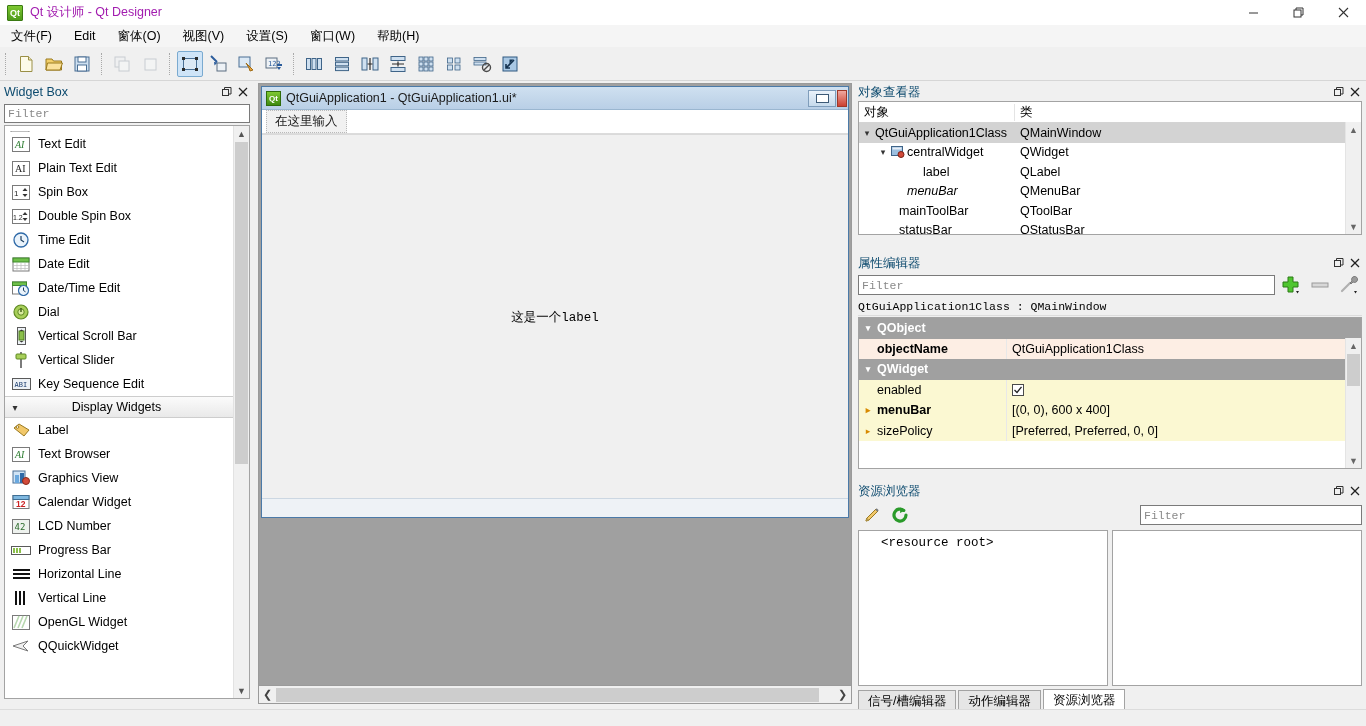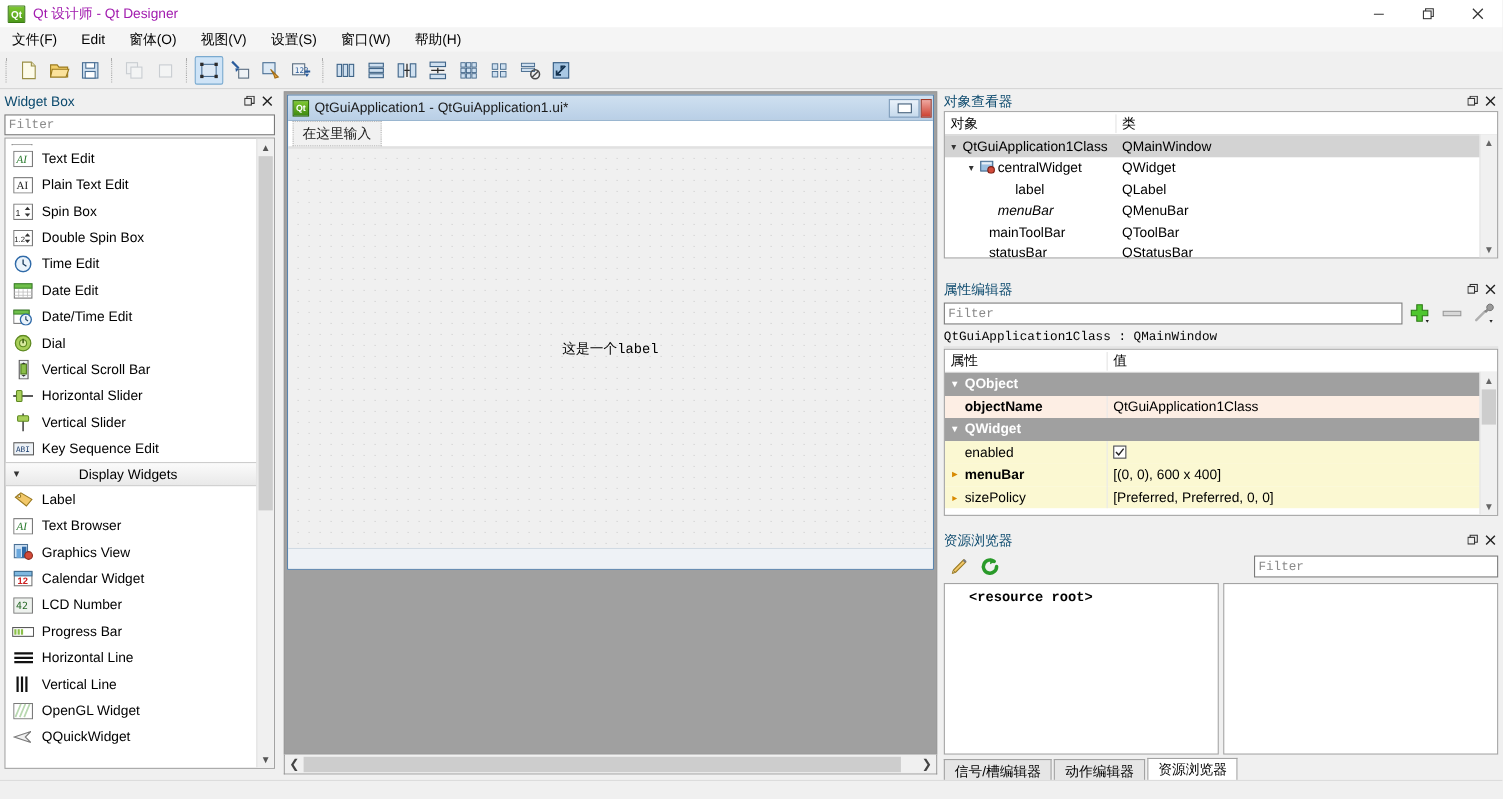--- a/index.html
+++ b/index.html
@@ -363,21 +363,21 @@
   }
   .rb-filter {
     margin-left: auto; width: 222px; height: 20px;
     background: #fff; border: 1px solid #7a7a7a;
     display: flex; align-items: center; padding-left: 3px;
     font-family: "Liberation Mono", monospace; font-size: 11.5px; color: #8a8a8a;
     box-sizing: border-box;
   }
   .rb-panes { display: flex; margin: 2px 4px 0 4px; height: 156px; gap: 4px; }
   .rb-pane {
-    background: #fff; border: 1px solid #a3a3a3; box-sizing: border-box; font-weight: bold;
+    background: #fff; border: 1px solid #a3a3a3; box-sizing: border-box;
   }
   .rb-pane.left { width: 250px; padding: 5px 0 0 22px; font-size: 12.5px; font-family: "Liberation Mono", monospace; }
   .rb-pane.right { flex: 1; }
   .rb-tabs {
     display: flex; align-items: flex-end;
     margin: 4px 4px 0 4px; height: 22px;
     border-bottom: 1px solid #a3a3a3;
   }
   .rb-tab {
     padding: 2px 9px 3px 9px; font-size: 12.5px;
@@ -702,29 +702,20 @@
             <svg width="11" height="18" viewBox="0 0 11 18">
                 <rect x="1.5" y="0.5" width="8" height="17" fill="#eef2f6" stroke="#5a5a5a"></rect>
                 <rect x="3" y="4" width="5" height="9" fill="#8bbf4a" stroke="#4d7a1d"></rect>
                 <path d="M5.5 2.5l-2 1.5h4z" fill="#333"></path>
                 <path d="M5.5 15.5l-2-1.5h4z" fill="#333"></path>
               </svg>
           </span>
           <span>Vertical Scroll Bar</span>
         </div>
 
-        <div class="wb-row">
-          <span class="wb-ico">
-            <svg width="20" height="14" viewBox="0 0 20 14">
-                <line x1="1" y1="7" x2="19" y2="7" stroke="#5a5a5a" stroke-width="1.6"></line>
-                <rect x="4" y="2" width="5" height="10" rx="1" fill="#a8cf5a" stroke="#5f8a22"></rect>
-              </svg>
-          </span>
-          <span>Horizontal Slider</span>
-        </div>
 
         <div class="wb-row">
           <span class="wb-ico">
             <svg width="14" height="18" viewBox="0 0 14 18">
                 <line x1="7" y1="1" x2="7" y2="17" stroke="#5a5a5a" stroke-width="1.6"></line>
                 <rect x="2" y="3" width="10" height="5" rx="1" fill="#a8cf5a" stroke="#5f8a22"></rect>
               </svg>
           </span>
           <span>Vertical Slider</span>
         </div>
@@ -1018,24 +1009,20 @@
           <path d="M3 16l8-8" stroke="#b0b0b0" stroke-width="2.2" stroke-linecap="round"></path>
           <path d="M11 8l2-2a3 3 0 1 1 1 1l-2 2z" fill="#9a9a9a" stroke="#6a6a6a" stroke-width="0.8"></path>
           <path d="M15 16l3 0-1.5 2.5z" fill="#222"></path>
         </svg>
       </div>
     </div>
 
     <div class="pe-objline">QtGuiApplication1Class : QMainWindow</div>
 
     <div class="pe-grid">
-      <div class="pe-head">
-        <div class="peh-c1">属性</div>
-        <div class="peh-c2">值</div>
-      </div>
       <div class="pe-rows">
 
         <div class="pr group">
           <div class="p1">
             <span class="pr-chev">▾</span>
             <span>QObject</span>
           </div>
           <div class="p2"></div>
         </div>
 

